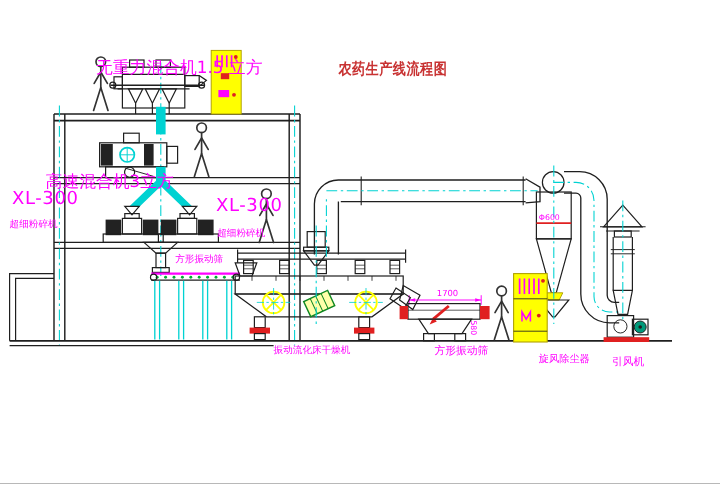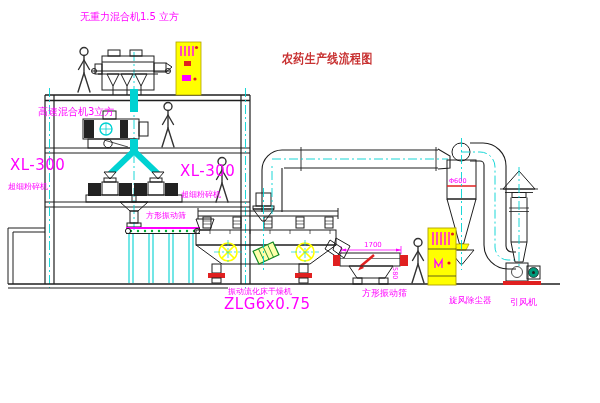--- a/index.html
+++ b/index.html
@@ -6,21 +6,21 @@
   #stage{
     position:relative;width:600px;height:403px;background:#ffffff;
     overflow:hidden;font-family:"DejaVu Sans",sans-serif;
     --magenta:#ff00ff;--red:#e02020;--cyan:#00d2d2;--yellow:#ffff00;--ink:#1f1f1f;--title:#c83232;
   }
   #stage svg{position:absolute;left:0;top:0;}
   .lbl{position:absolute;color:var(--magenta);white-space:nowrap;line-height:1;transform-origin:left top;}
   .title-cn{color:var(--title);font-size:13px;letter-spacing:.5px;transform:scaleX(.84);font-weight:bold;}
   .title-cap{color:var(--title);font-size:23px;font-weight:normal;letter-spacing:1px;}
   .sm{font-size:8px;}
-  .md{font-size:10px;}
+  .md{font-size:14px;margin-top:38px;}
   .model{font-size:15px;letter-spacing:.5px;}
   .vert{writing-mode:vertical-rl;font-size:6.5px;}
   .dim{font-size:7px;}
 </style>
 </head>
 <body>
 
 <div id="stage">
 
 <svg width="600" height="403" viewBox="0 0 600 403" fill="none" stroke="#1f1f1f" stroke-width="1">
@@ -252,21 +252,20 @@
 <div class="lbl md" style="left:38px;top:107px;">高速混合机3立方</div>
 
 <div class="lbl model" style="left:10px;top:158px;">XL-300</div>
 <div class="lbl sm" style="left:8px;top:183px;">超细粉碎机</div>
 <div class="lbl model" style="left:180px;top:164px;">XL-300</div>
 <div class="lbl sm" style="left:181px;top:191px;">超细粉碎机</div>
 
 <div class="lbl sm" style="left:146px;top:212px;">方形振动筛</div>
 
 <div class="lbl sm" style="left:228px;top:288px;">振动流化床干燥机</div>
-<div class="lbl model" style="left:224px;top:297px;">ZLG6x0.75</div>
 
 <div class="lbl sm" style="left:362px;top:289px;font-size:9px;">方形振动筛</div>
 
 <div class="lbl sm" style="left:449px;top:296px;font-size:8.5px;">旋风除尘器</div>
 <div class="lbl sm" style="left:510px;top:298px;font-size:9px;text-align:center;">引风机</div>
 
 <div class="lbl dim" style="left:364px;top:242px;">1700</div>
 <div class="lbl vert" style="left:391px;top:267px;">580</div>
 <div class="lbl dim" style="left:449px;top:178px;font-size:6.5px;">Φ600</div>
 

